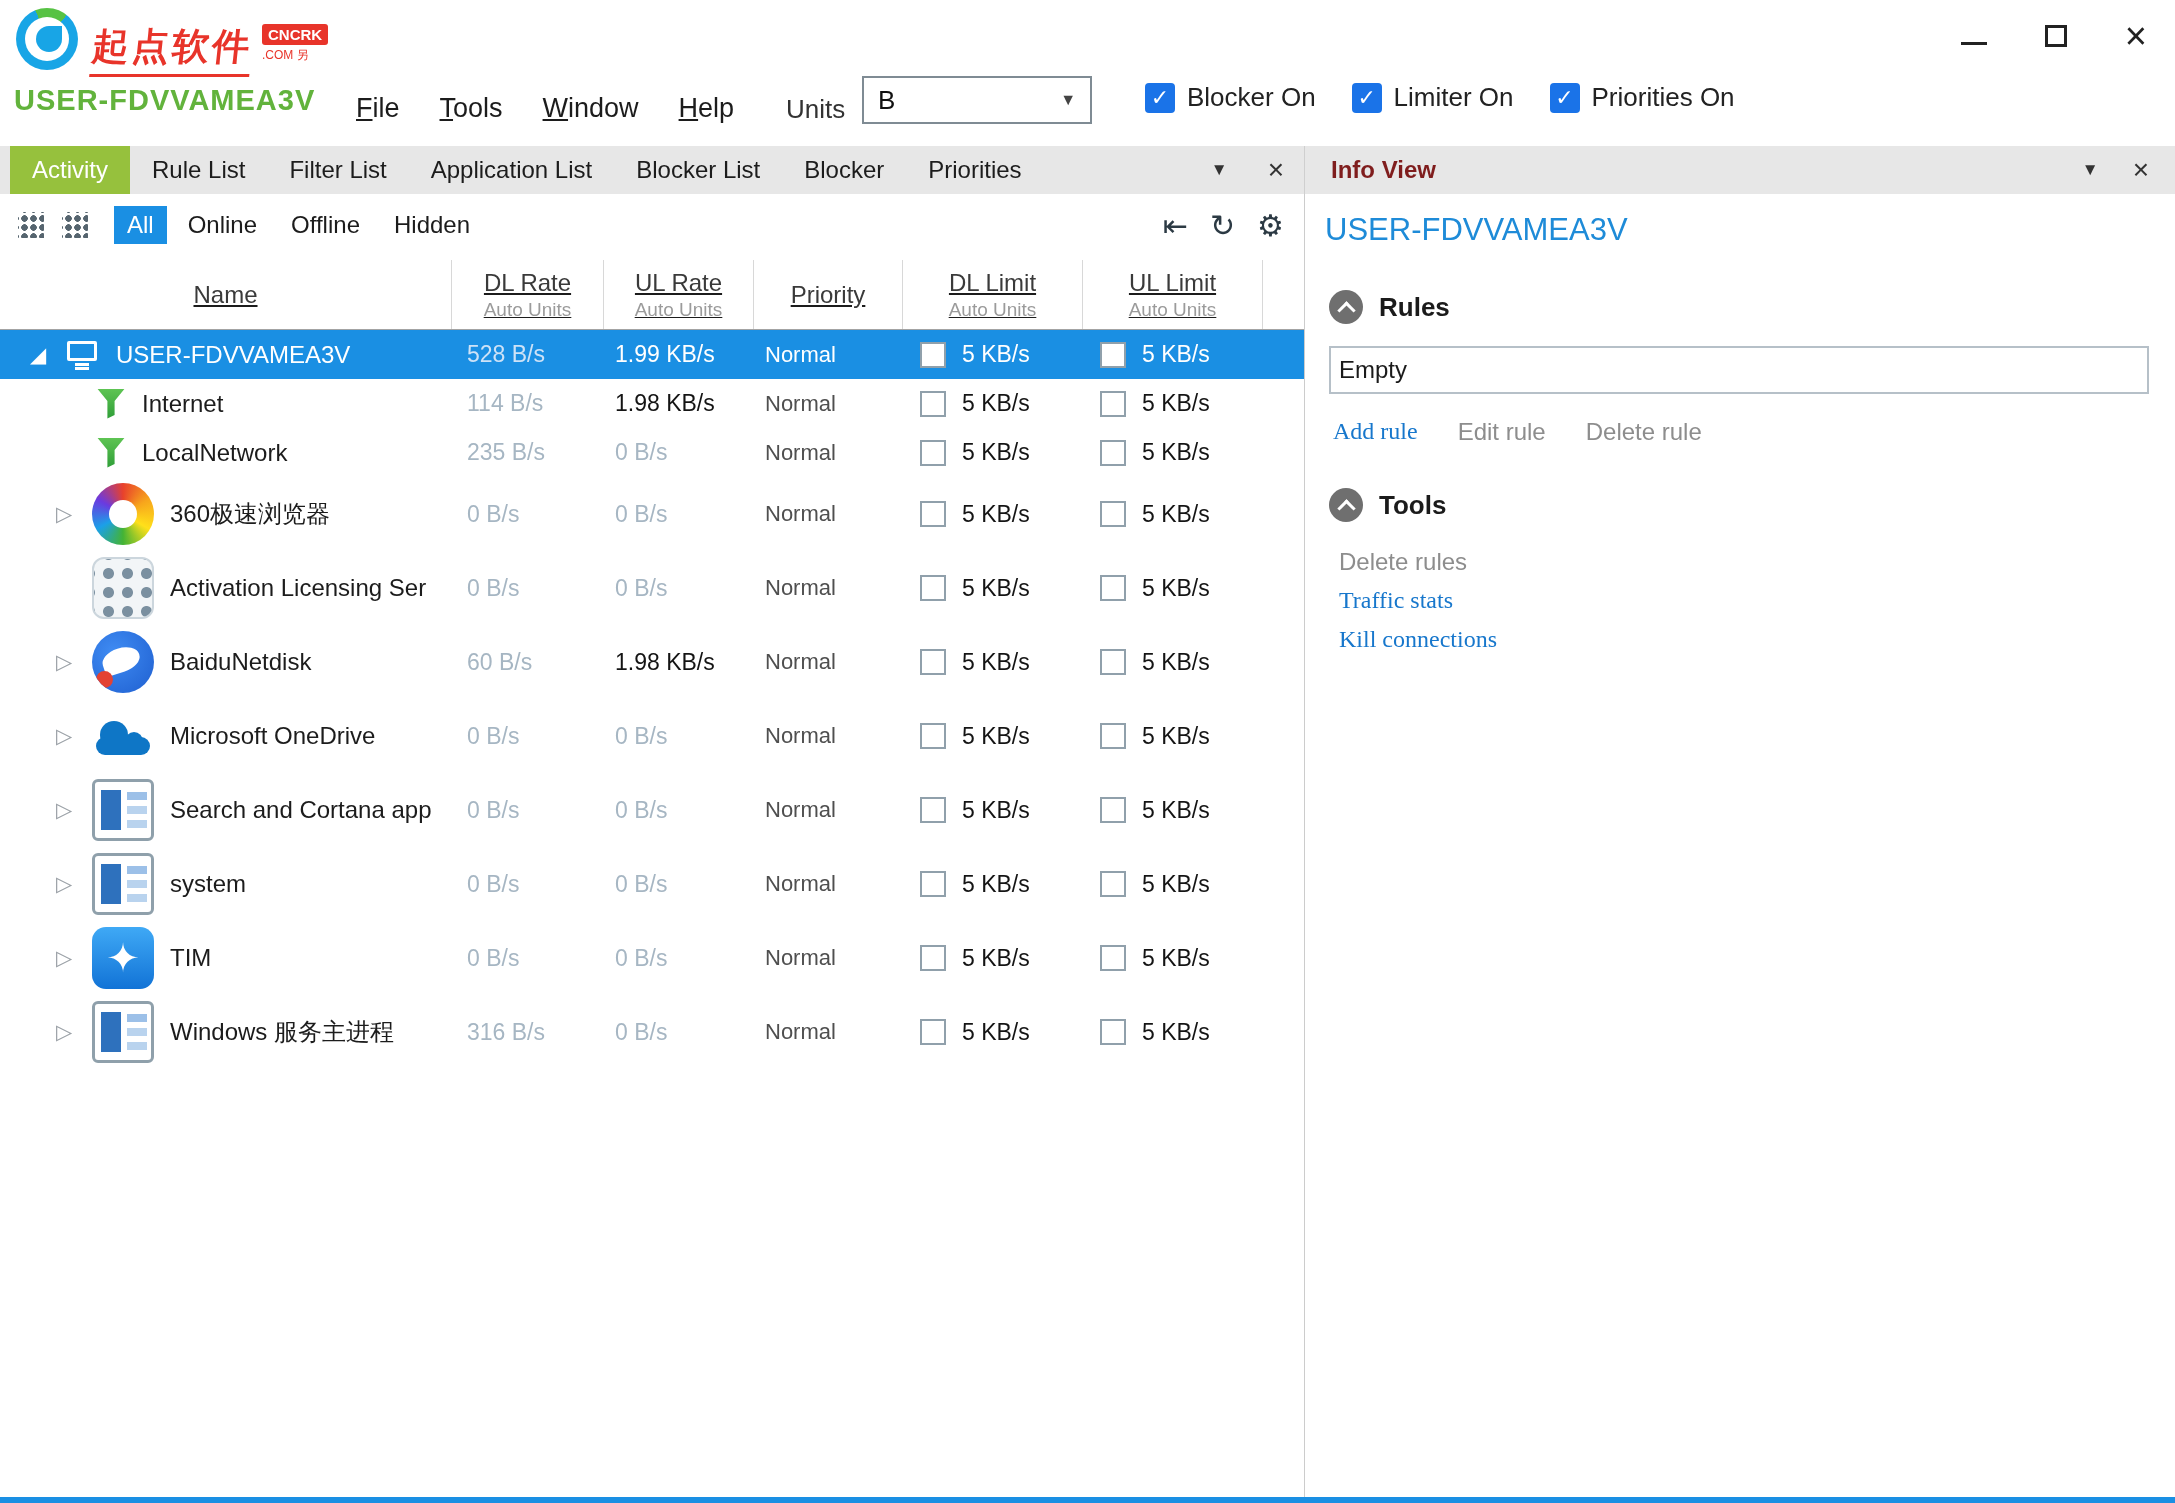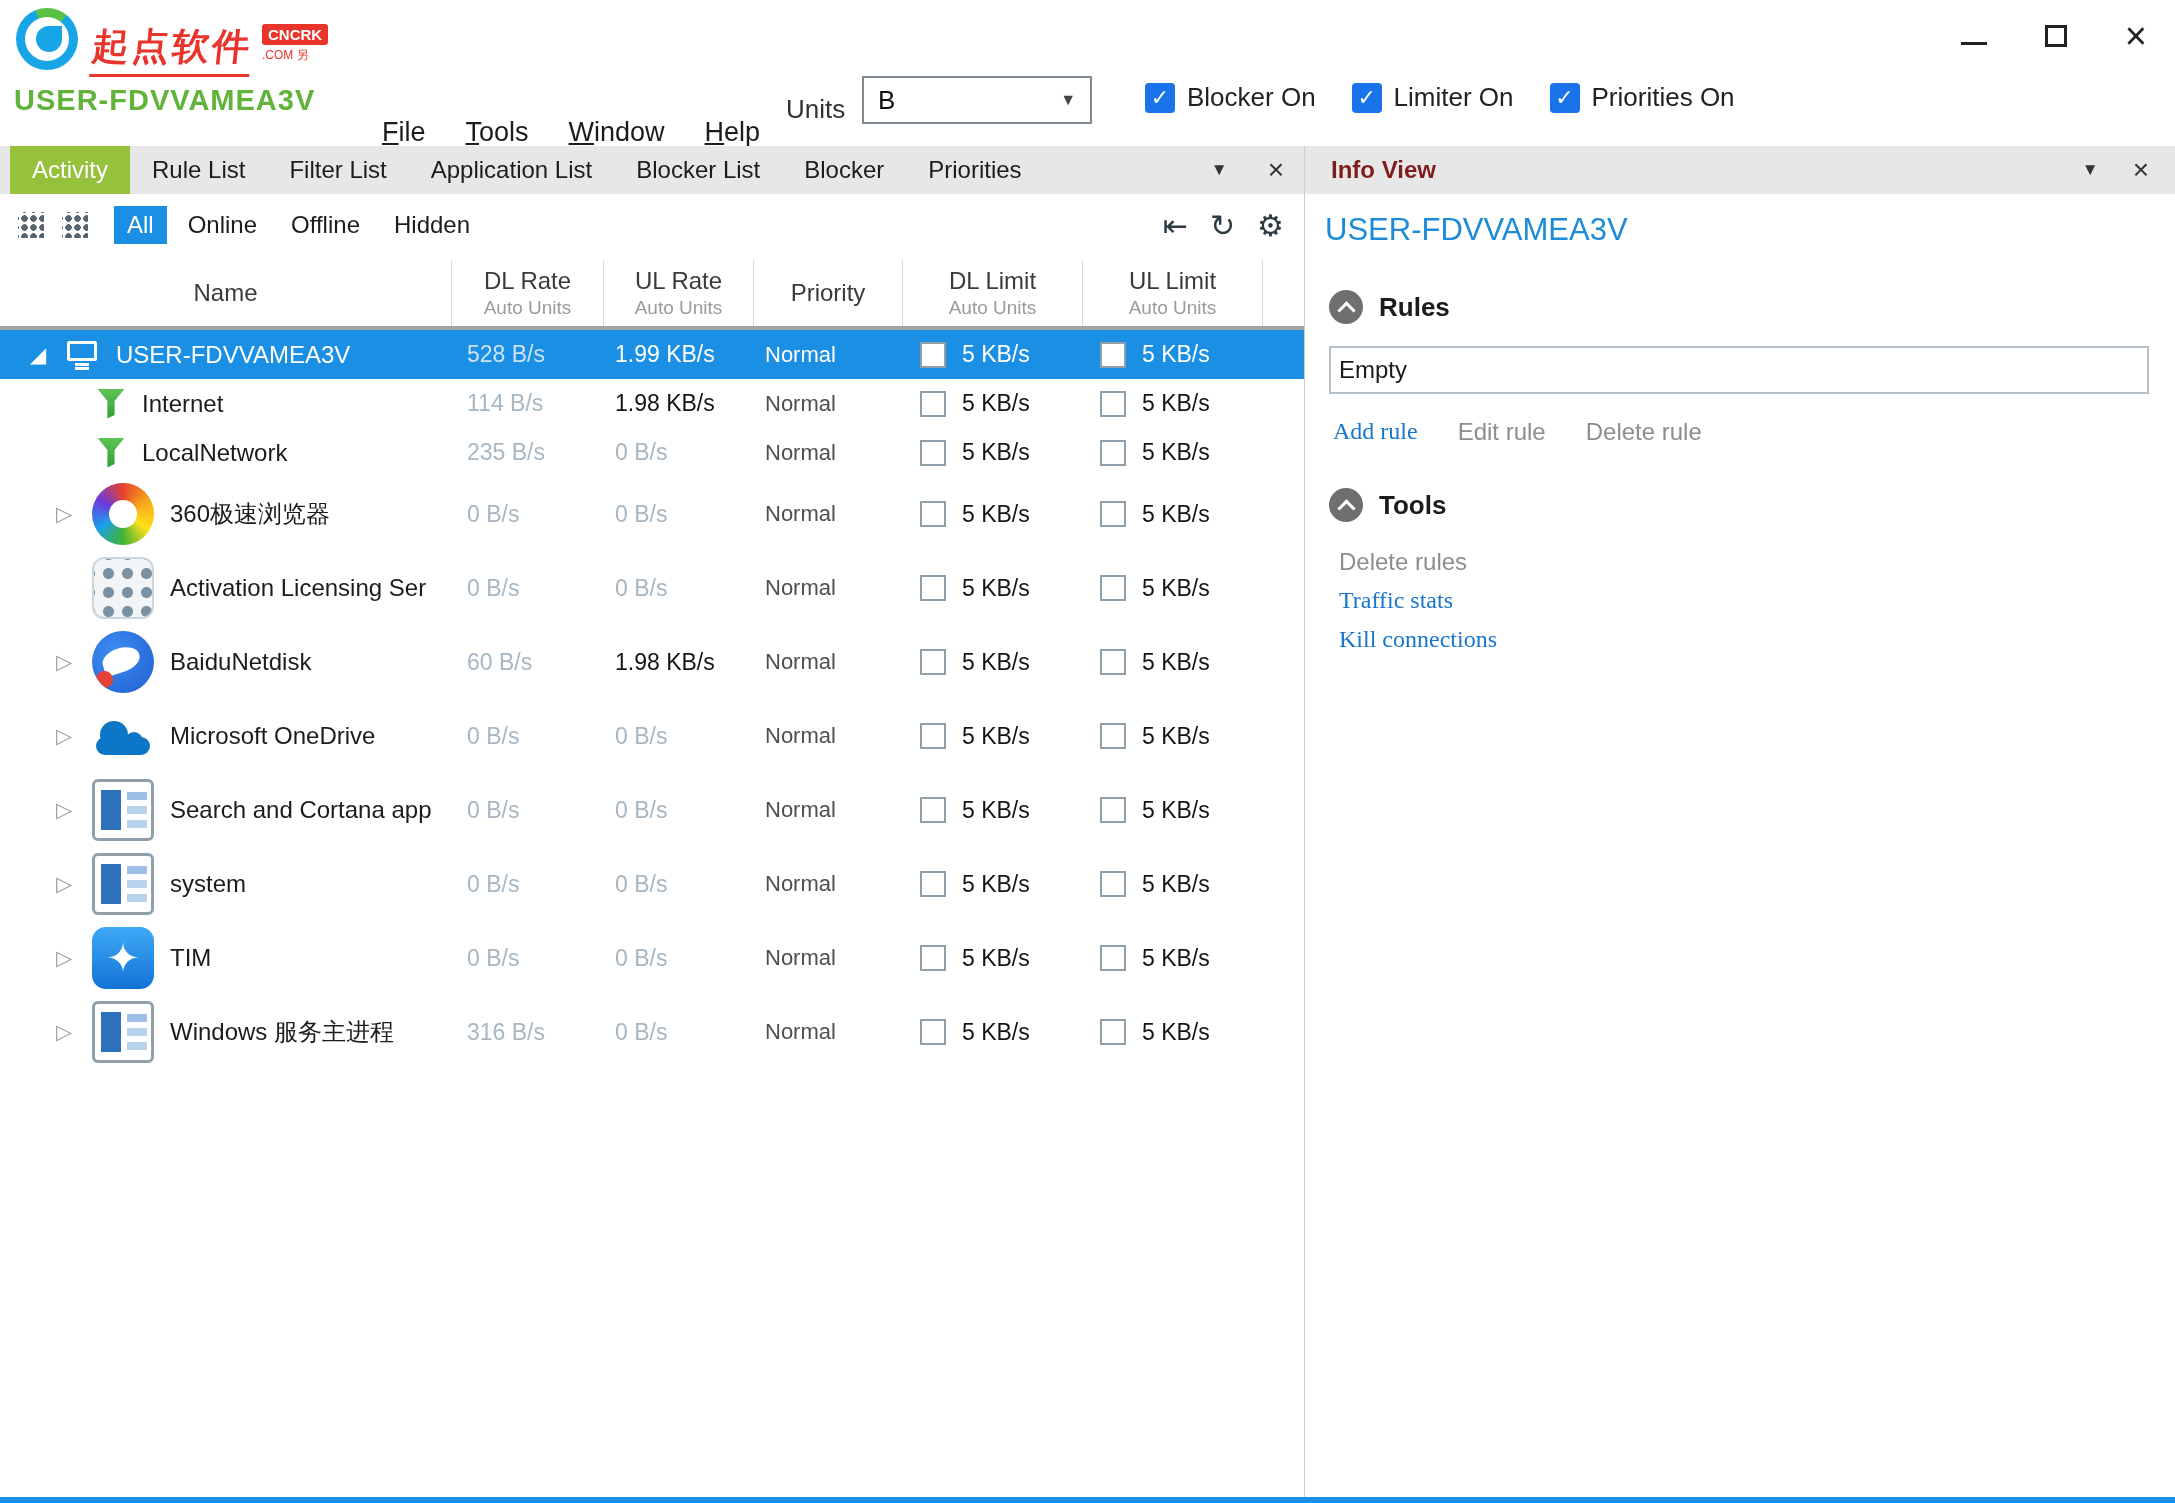--- a/index.html
+++ b/index.html
@@ -17,21 +17,21 @@
         background:conic-gradient(from 140deg,#18a5e6 0 55%,#57c244 55% 72%,#18a5e6 72% 100%);}
   #logo::after{content:"";position:absolute;inset:9px;background:#fff;border-radius:50%;}
   #logo::before{content:"";position:absolute;left:20px;top:18px;width:26px;height:26px;border-radius:50% 0 50% 50%;
         background:#18a5e6;z-index:2;}
   #brand{position:absolute;left:92px;top:22px;display:flex;align-items:flex-start;}
   #brand-name{font-size:37px;font-weight:700;color:#e8342a;transform:skewX(-6deg);letter-spacing:3px;border-bottom:3px solid #e8342a;padding-bottom:2px;}
   #brand-badges{margin-left:10px;display:flex;flex-direction:column;align-items:flex-start;margin-top:2px;}
   #brand-badge-top{background:#e8342a;color:#fff;font-size:15px;font-weight:700;padding:2px 6px;border-radius:3px;}
   #brand-badge-bottom{color:#e8342a;font-size:12px;margin-top:2px;}
   #user-label{position:absolute;left:14px;top:84px;font-size:29px;font-weight:700;color:#62b33c;letter-spacing:1px;}
-  #menu-bar{position:absolute;left:382px;top:88px;height:40px;display:flex;align-items:center;gap:40px;margin-top:24px;}
+  #menu-bar{position:absolute;left:356px;top:88px;height:40px;display:flex;align-items:center;gap:40px;}
   .menu-item{font-size:27px;color:#1c1c1c;cursor:default;}
   #units-label{position:absolute;left:786px;top:94px;font-size:26px;color:#333;}
   #units-select{position:absolute;left:862px;top:76px;width:230px;height:48px;border:2px solid #7f8b94;background:#fff;
         display:flex;align-items:center;box-sizing:border-box;padding:0 14px;}
   #units-value{font-size:26px;color:#111;flex:1;}
   #units-caret{font-size:16px;color:#444;}
   #toggle-group{position:absolute;left:1145px;top:82px;display:flex;align-items:center;gap:36px;}
   .toggle{display:flex;align-items:center;}
   .checkbox{width:30px;height:30px;background:#1a73e8;border-radius:4px;color:#fff;font-size:22px;font-weight:700;
         display:flex;align-items:center;justify-content:center;}
@@ -58,21 +58,21 @@
   #filterbar{height:62px;display:flex;align-items:center;}
   .gridicon{width:26px;height:26px;margin-left:18px;
         background-image:radial-gradient(#56656f 3px,transparent 3.6px);background-size:9px 9px;background-position:2px 2px;}
   #filter-group{display:flex;align-items:center;margin-left:26px;gap:8px;}
   .filter{font-size:24px;color:#1c1c1c;padding:5px 13px;}
   .filter.active{background:#1a8fe3;color:#fff;}
   #filter-icons{margin-left:auto;display:flex;align-items:center;gap:22px;margin-right:20px;}
   .toolglyph{font-size:30px;color:#2c3a44;}
 
   
-  #table-header{margin-top:4px;height:70px;display:flex;border-bottom:4px solid #a3a3a3;box-sizing:border-box;}
+  #table-header{margin-top:4px;height:70px;display:flex;border-bottom:1px solid #a3a3a3;box-sizing:border-box;text-decoration:underline;}
   .hcell{display:flex;flex-direction:column;align-items:center;justify-content:center;box-sizing:border-box;border-left:1px solid #d8d8d8;}
   .hcell.c0{border-left:none;}
   .hlabel{font-size:24px;color:#3a3a3a;}
   .hsub{font-size:19px;color:#9b9b9b;margin-top:2px;}
   .c0{width:451px;} .c1{width:152px;} .c2{width:150px;} .c3{width:149px;} .c4{width:180px;} .c5{width:180px;}
   .hcell.filler{flex:1;}
 
   .row{display:flex;align-items:center;background:#fff;}
   .row.small{height:49px;} .row.big{height:74px;}
   .row.selected{background:#1a8fe3;}

